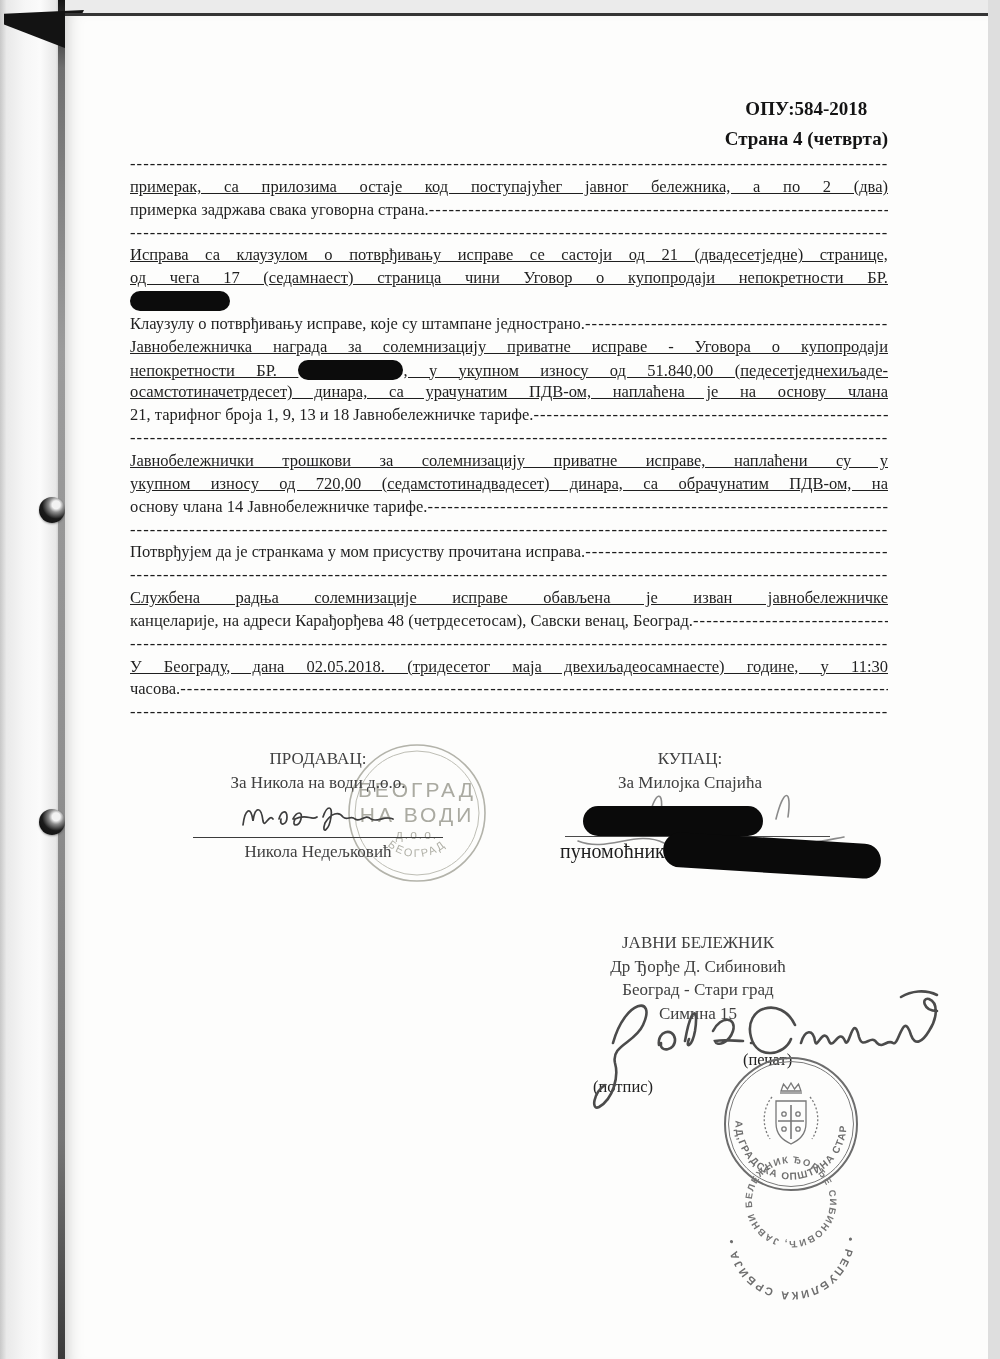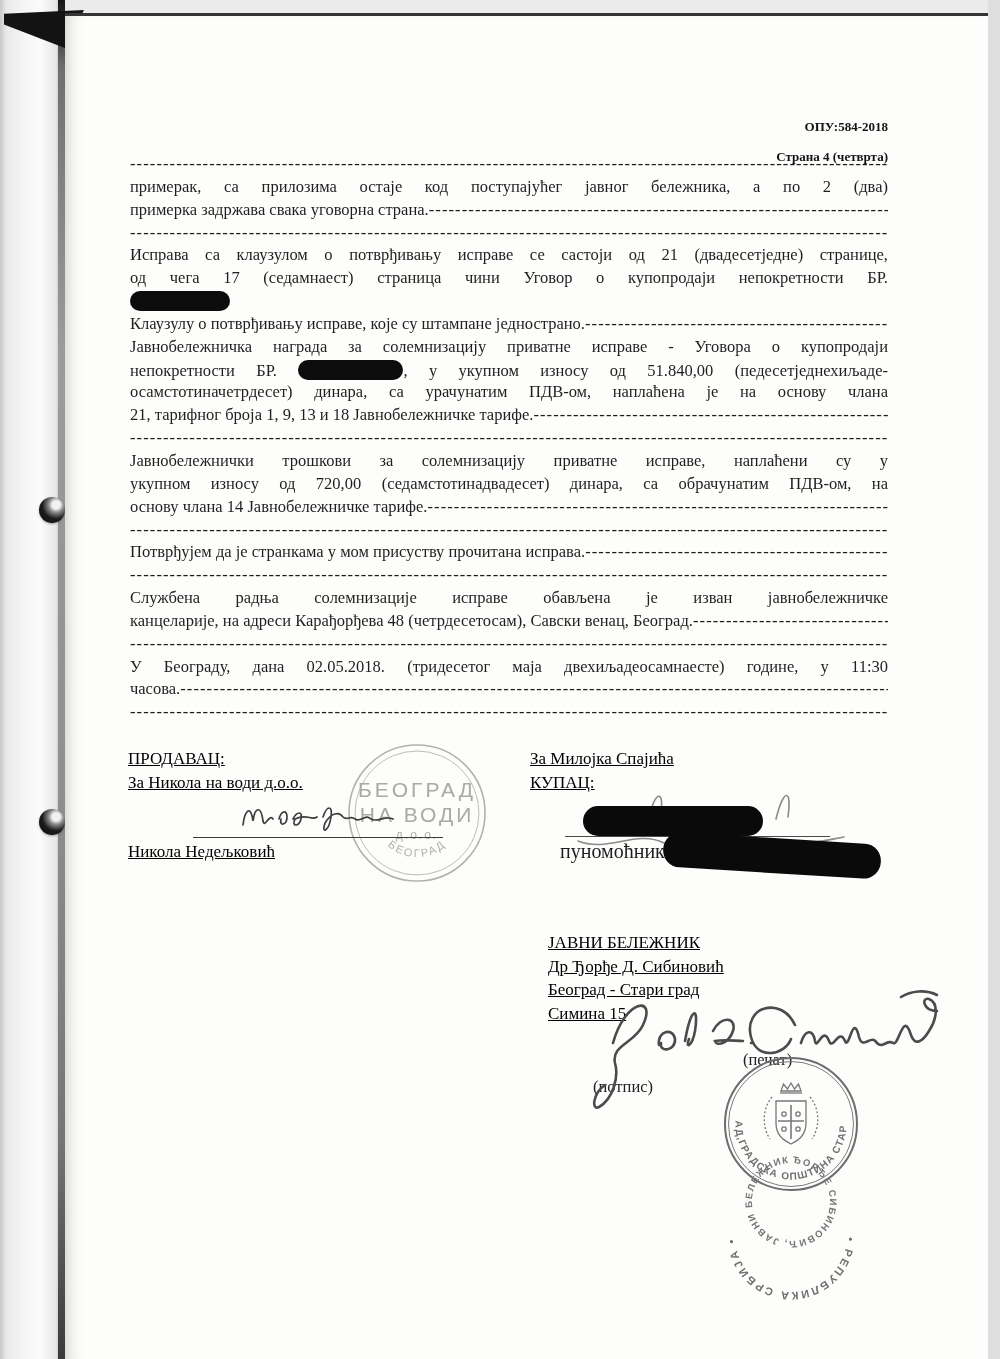--- a/index.html
+++ b/index.html
@@ -16,34 +16,34 @@
     clip-path:polygon(0 10%,100% 0,76% 100%,0 38%);}
   .right-edge{position:absolute;left:984px;top:13px;width:4px;height:1120px;
     background:linear-gradient(180deg,#2e2e2e 0,#525252 38%,#8a8a8a 72%,rgba(138,138,138,0) 100%);}
   .hole{position:absolute;left:39px;width:26px;height:26px;border-radius:50%;
     background:radial-gradient(circle at 66% 30%,#f2f2f2 0 16%,#8d8d8d 30%,#1b1b1b 56%,#0a0a0a 100%);
     box-shadow:0 1px 2px rgba(0,0,0,.35);}
   .hole.h1{top:497px;} .hole.h2{top:809px;}
   
   .page{position:absolute;left:65px;top:13px;width:923px;height:1346px;background:#fdfdfc;
     border-top:3px solid #353535;box-shadow:inset 14px 0 18px -14px rgba(0,0,0,.25);}
-  .hdr{position:absolute;top:96px;right:100px;text-align:right;font-weight:bold;
-    font-size:13px;line-height:30px;color:#141414;}
+  .hdr{position:absolute;top:78px;right:100px;text-align:center;font-weight:bold;
+    font-size:19px;line-height:30px;color:#141414;}
   
   .body-text{position:absolute;left:65px;top:138px;width:758px;font-size:16.5px;color:#1f1f1f;}
   .bline{height:22.85px;overflow:hidden;}
-  .bline.just{text-align:justify;text-align-last:justify;}
+  .bline.just{text-align:justify;text-align-last:justify;text-decoration:underline;}
   .bline.dash,.bline.sep{display:flex;}
   .seg-text{white-space:pre;}
   .dashfill{flex:1 1 auto;overflow:hidden;white-space:nowrap;letter-spacing:1.1px;color:#1c1c1c;}
   .bline.sep .dashfill{flex:1 1 100%;}
   .redact{display:inline-block;height:20px;border-radius:10px;background:#0c0c0c;vertical-align:-4px;}
   .redact-abs{position:absolute;background:#0a0a0a;}
   
-  .sig-block{position:absolute;font-size:17px;line-height:23.5px;color:#000000;text-decoration:underline;}
+  .sig-block{position:absolute;text-align:center;font-size:17px;line-height:23.5px;color:#404040;}
   .seller-block{left:63px;top:731px;width:380px;}
   .buyer-block{left:465px;top:731px;width:320px;}
   .sig-space{height:43px;}
   .sig-rule{border-top:1.5px solid #3c3c3c;width:250px;margin:0 auto 2px auto;}
   .buyer-line{position:absolute;left:500px;top:820px;width:265px;border-top:1.5px solid #4a4a4a;}
   .attorney{position:absolute;left:495px;top:824px;font-size:20px;color:#1d1d1d;}
   .notary-block{left:483px;top:915px;width:300px;}
   .sig-label{position:absolute;font-size:16.5px;color:#222;}
   .lbl-potpis{left:528px;top:1032px;margin-top:29px;}
   .lbl-pecat{left:678px;top:1034px;}
@@ -168,22 +168,22 @@
     <svg style="left:495px;top:765px" width="290" height="115" viewBox="0 0 290 115">
       <g fill="none" stroke="#8a8a8a" stroke-width="1.6" stroke-linecap="round">
         <path d="M 88,42 C 94,8 106,6 100,38"></path>
         <path d="M 216,38 C 224,6 232,8 228,36"></path>
         <path d="M 120,40 C 112,58 120,70 132,64"></path>
         <path d="M 18,60 C 48,72 76,48 104,62 C 140,78 170,52 212,60 C 240,66 262,60 284,56"></path>
       </g>
     </svg>
 
     <div class="sig-block buyer-block">
+      <div>КУПАЦ:</div>
       <div>За Милојка Спајића</div>
-      <div>КУПАЦ:</div>
     </div>
 
     <div class="redact-abs" style="left:518px;top:790px;width:180px;height:30px;border-radius:15px;"></div>
     <div class="buyer-line"></div>
     <div class="attorney">пуномоћник</div>
     <div class="redact-abs" style="left:598px;top:822px;width:218px;height:35px;border-radius:17px;transform:rotate(3.5deg);"></div>
 
     <div class="sig-block notary-block">
       <div>ЈАВНИ БЕЛЕЖНИК</div>
       <div>Др Ђорђе Д. Сибиновић</div>

